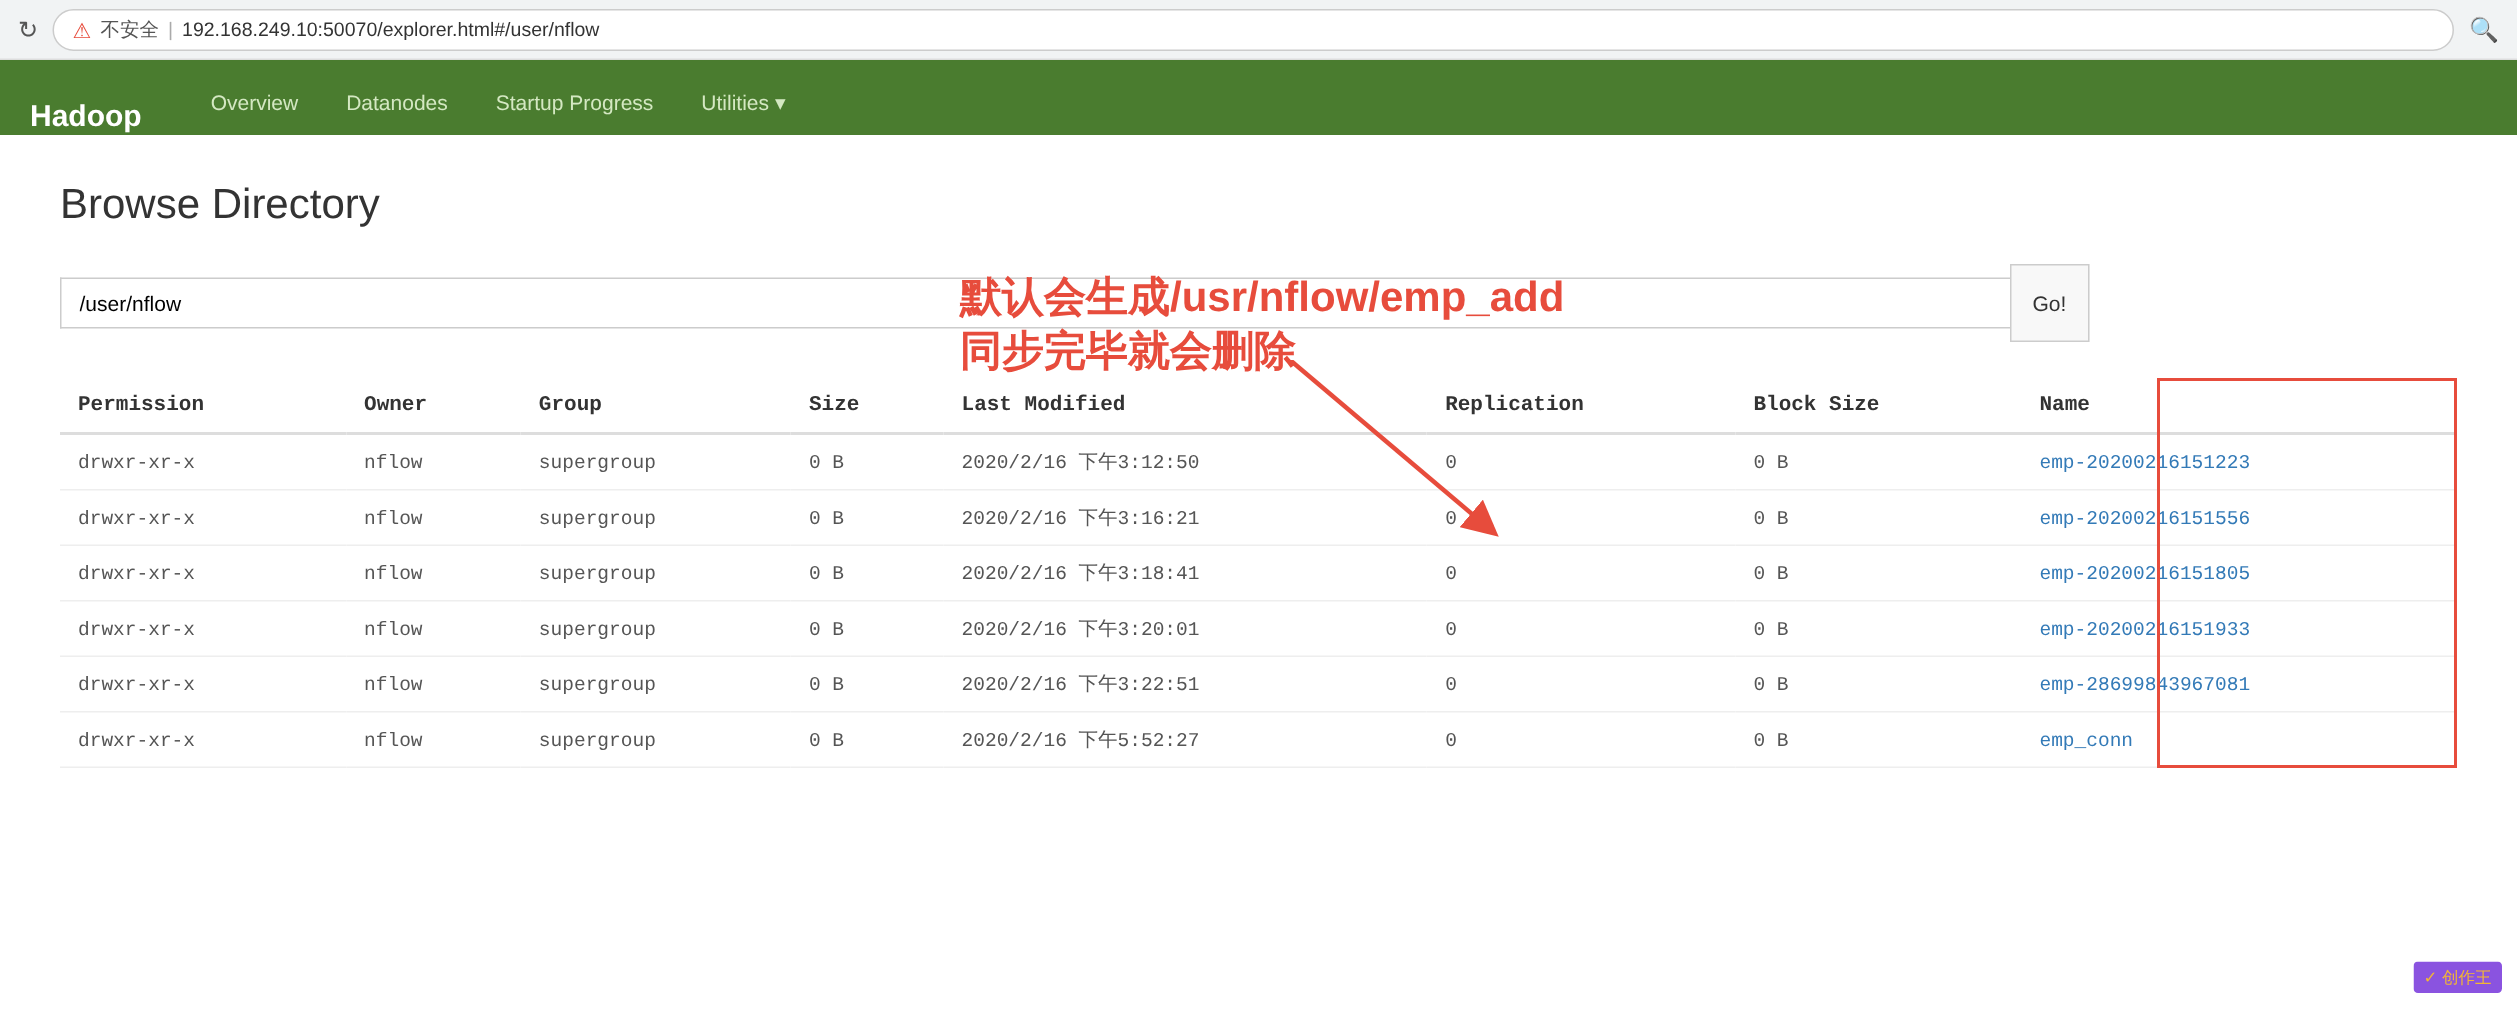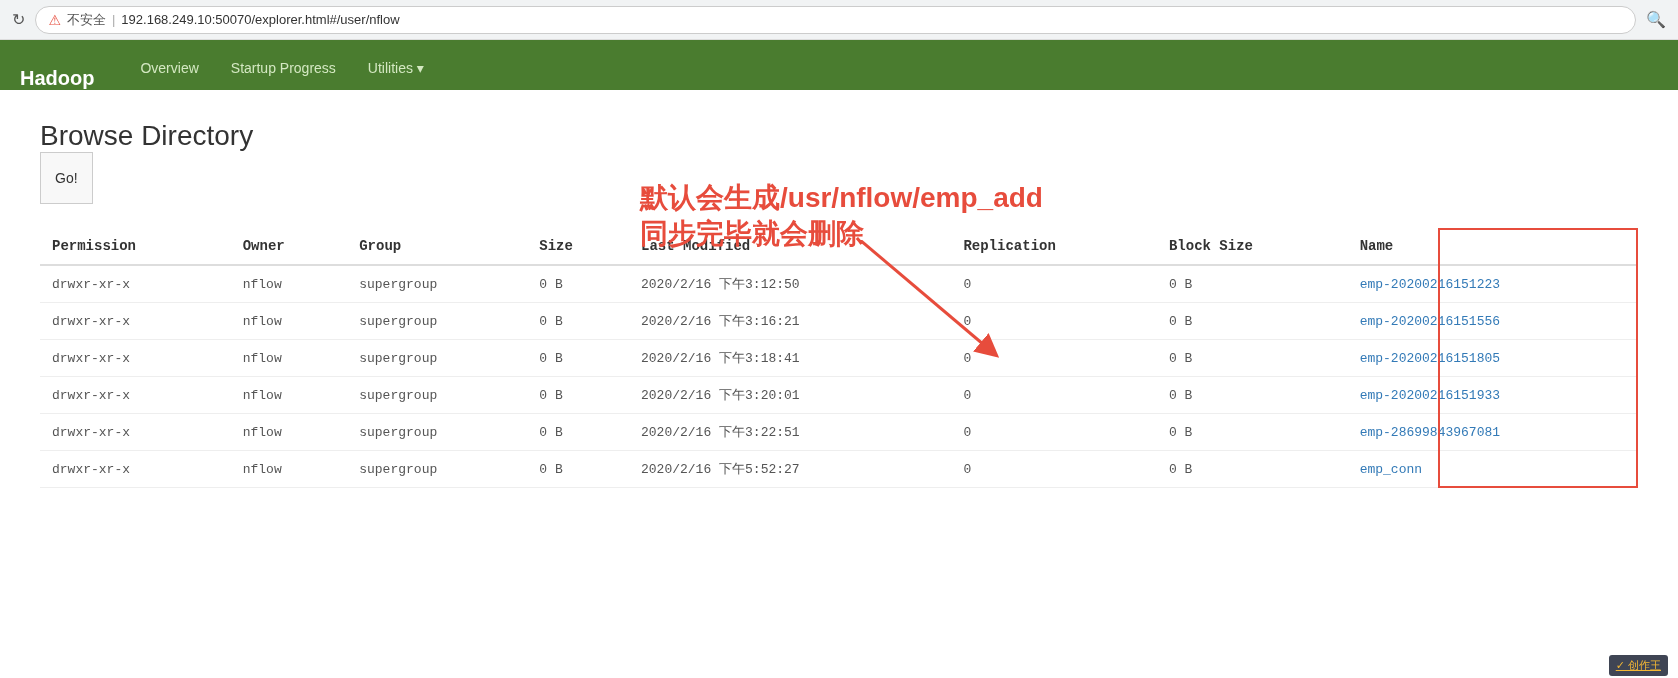--- a/index.html
+++ b/index.html
@@ -78,20 +78,21 @@
     
     .main-content {
       padding: 30px 40px;
       position: relative;
     }
 
     .page-title {
       font-size: 28px;
       font-weight: 400;
       color: #333;
+      margin-bottom: 24px;
     }
 
     
     .search-bar {
       display: flex;
       align-items: center;
       margin-bottom: 24px;
     }
     .search-input {
       border: 1px solid #ccc;
@@ -147,29 +148,28 @@
     .annotation-text {
       color: #e74c3c;
       font-size: 28px;
       font-weight: bold;
       line-height: 1.3;
     }
 
     
     .watermark {
       position: fixed;
-      bottom: 2px;
+      bottom: 16px;
       right: 10px;
-      background: #0f172a;
+      background: #6d28d9;
       color: #f0a500;
       font-size: 11px;
       padding: 3px 7px;
       border-radius: 3px;
       opacity: 0.8;
-      text-decoration: underline;
     }
 
     
     .table-wrapper {
       position: relative;
     }
 
     
     .name-highlight-box {
       position: absolute;
@@ -192,29 +192,31 @@
     <span class="insecure-label">不安全</span>
     <span class="separator">|</span>
     <span class="url-text">192.168.249.10:50070/explorer.html#/user/nflow</span>
   </div>
   <span class="search-icon">🔍</span>
 </div>
 
 <nav class="navbar">
   <span class="brand">Hadoop</span>
   <a class="nav-item">Overview</a>
+  <a class="nav-item">Datanodes</a>
   <a class="nav-item">Startup Progress</a>
   <a class="nav-item">Utilities ▾</a>
 </nav>
 
 <div class="main-content">
 
   <h1 class="page-title">Browse Directory</h1>
 
   <div class="search-bar">
+    <input class="search-input" type="text" value="/user/nflow" style="">
     <button class="search-button">Go!</button>
   </div>
 
   <div class="table-wrapper">
     <table class="dir-table">
       <thead>
         <tr>
           <th>Permission</th>
           <th>Owner</th>
           <th>Group</th>

